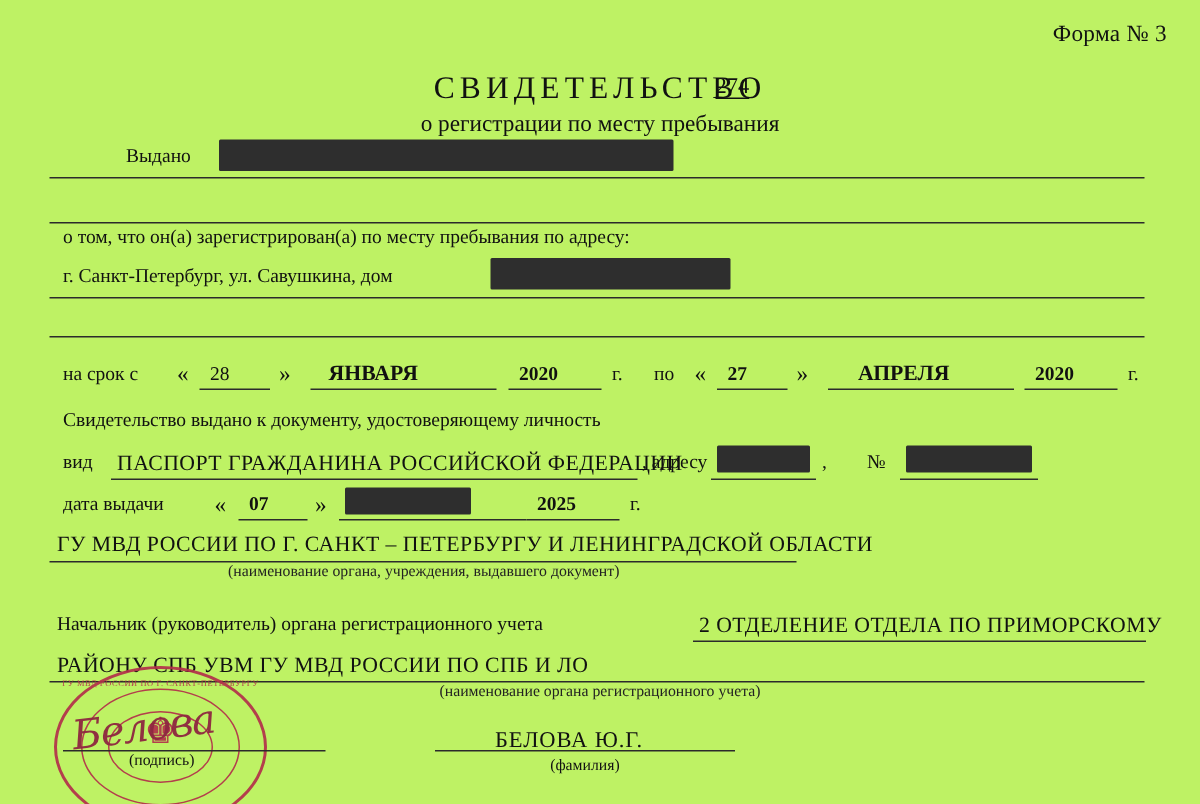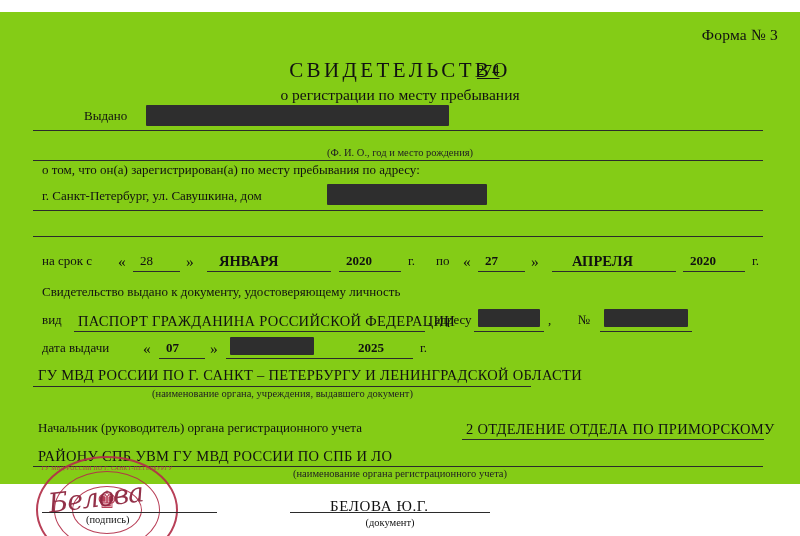--- a/index.html
+++ b/index.html
@@ -10,24 +10,24 @@
     width: 800px;
     height: 536px;
     background: #ffffff;
     font-family: "Liberation Serif", serif;
     color: #111111;
     overflow: hidden;
     position: relative;
   }
   .page {
     position: absolute;
-    left: 0; top: 12px;
+    left: 0; top: 0;
     width: 800px;
-    height: 472px;
-    background: #84cc16;
+    height: 536px;
+    background: #bef264;
   }
   .form-no {
     position: absolute;
     right: 22px;
     top: 14px;
     font-size: 15.5px;
     letter-spacing: .2px;
   }
   .title {
     position: absolute;
@@ -170,21 +170,20 @@
   <div class="form-no">Форма № 3</div>
 
   <div class="title">СВИДЕТЕЛЬСТВО</div>
   <div class="doc-number">274</div>
   <div class="subtitle">о регистрации по месту пребывания</div>
 
   <div class="row" style="left:84px; top:96px;">Выдано</div>
   <div class="redact" style="left:146px; top:93px; width:303px; height:21px;"></div>
   <div class="rule" style="left:33px; top:118px; width:730px;"></div>
 
-  <div class="caption" style="top:135px;">(Ф. И. О., год и место рождения)</div>
   <div class="rule" style="left:33px; top:148px; width:730px;"></div>
 
   <div class="row" style="left:42px; top:176px;">г. Санкт-Петербург, ул. Савушкина, дом</div>
 
   <div class="row" style="left:42px; top:150px;">о том, что он(а) зарегистрирован(а) по месту пребывания по адресу:</div>
   <div class="redact" style="left:327px; top:172px; width:160px; height:21px;"></div>
   <div class="rule" style="left:33px; top:198px; width:730px;"></div>
 
   <div class="rule" style="left:33px; top:224px; width:730px;"></div>
 
@@ -251,15 +250,15 @@
     <div class="stamp-emblem">♚</div>
 
   </div>
 
   <div class="signature">Белова</div>
   <div class="rule" style="left:42px; top:500px; width:175px;"></div>
   <div class="sig-caption">(подпись)</div>
 
   <div class="fio-line">БЕЛОВА Ю.Г.</div>
   <div class="rule" style="left:290px; top:500px; width:200px;"></div>
-  <div class="fio-caption">(документ)</div>
+  <div class="fio-caption">(фамилия)</div>
 
 </div>
 
 </body></html>

